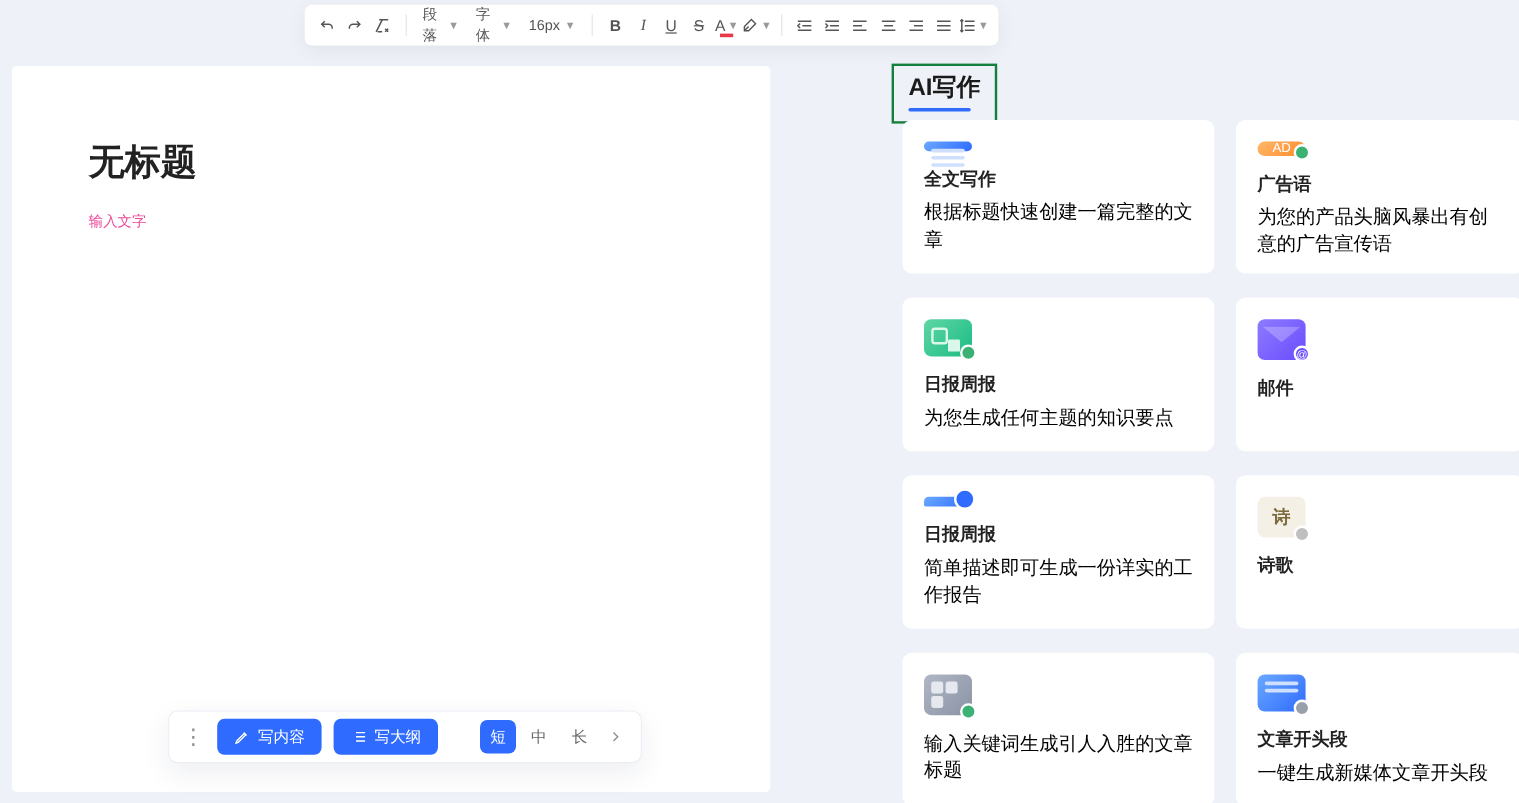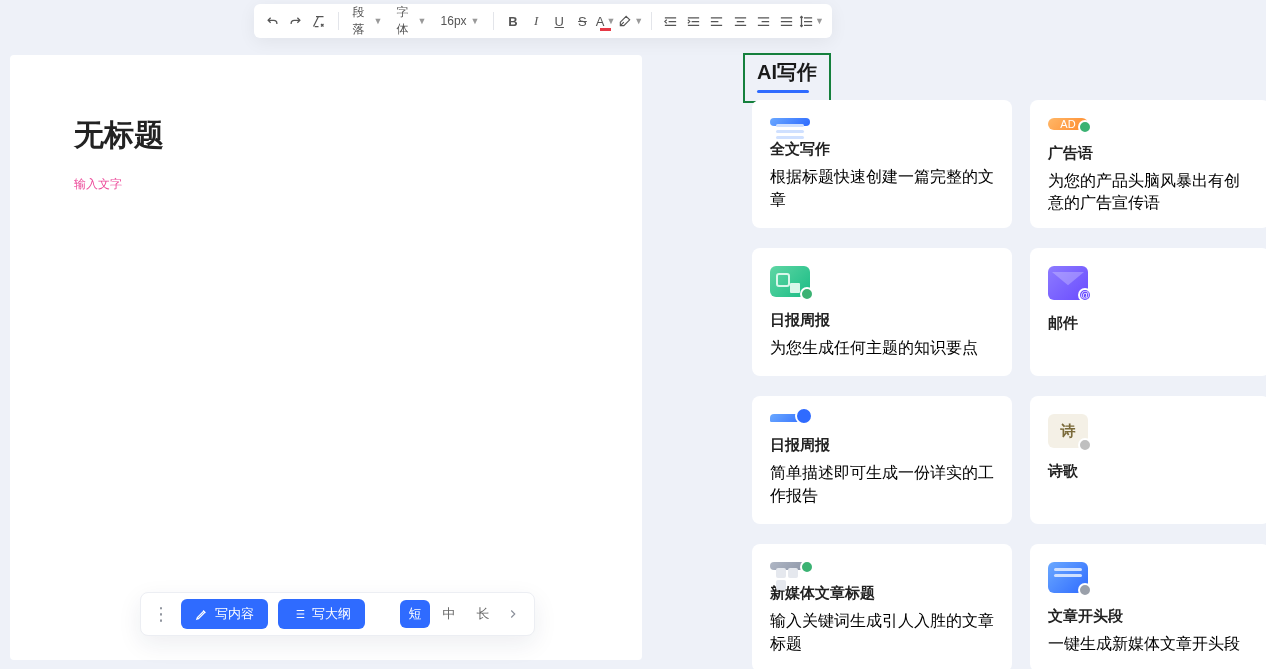--- a/index.html
+++ b/index.html
@@ -305,21 +305,20 @@
 
   <div class="card">
     <div class="card-icon ic-poem">诗<span class="ic-poem-badge"></span></div>
     <div class="card-title">诗歌</div>
   </div>
 
   <div class="card">
     <div class="card-icon ic-media">
         <span class="ic-media-badge"></span>
       </div>
-    <div class="card-title">新媒体文章标题</div>
     <div class="card-desc">输入关键词生成引人入胜的文章标题</div>
   </div>
 
   <div class="card">
     <div class="card-icon ic-start">
         <span class="ic-start-badge"></span>
       </div>
     <div class="card-title">文章开头段</div>
     <div class="card-desc">一键生成新媒体文章开头段</div>
   </div>

